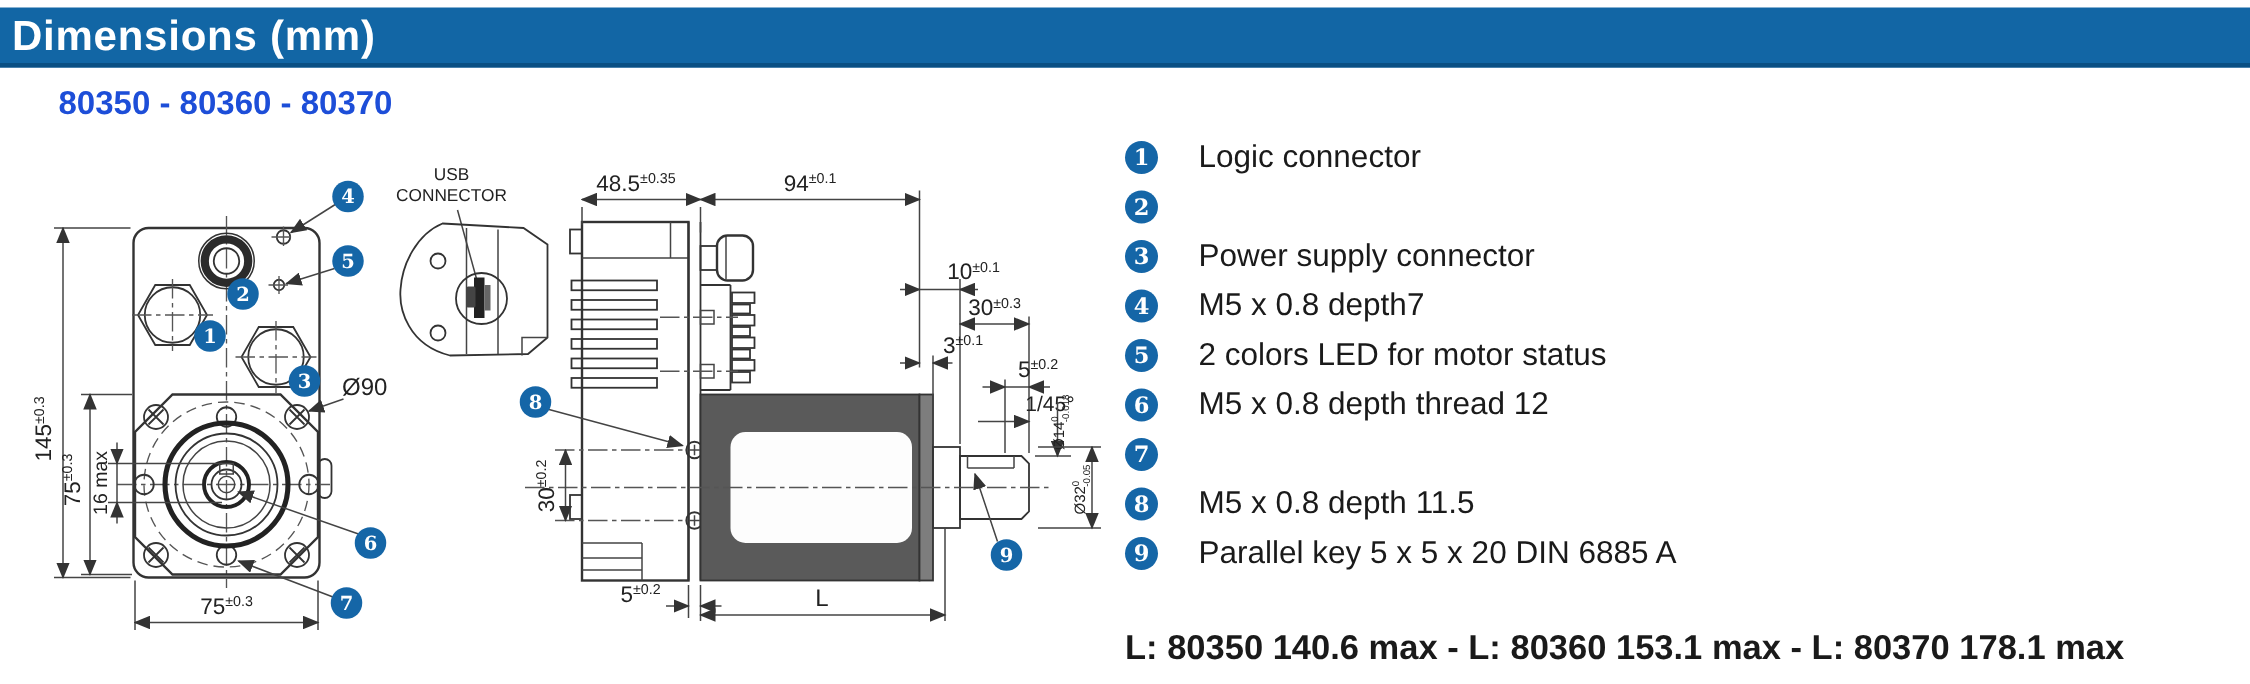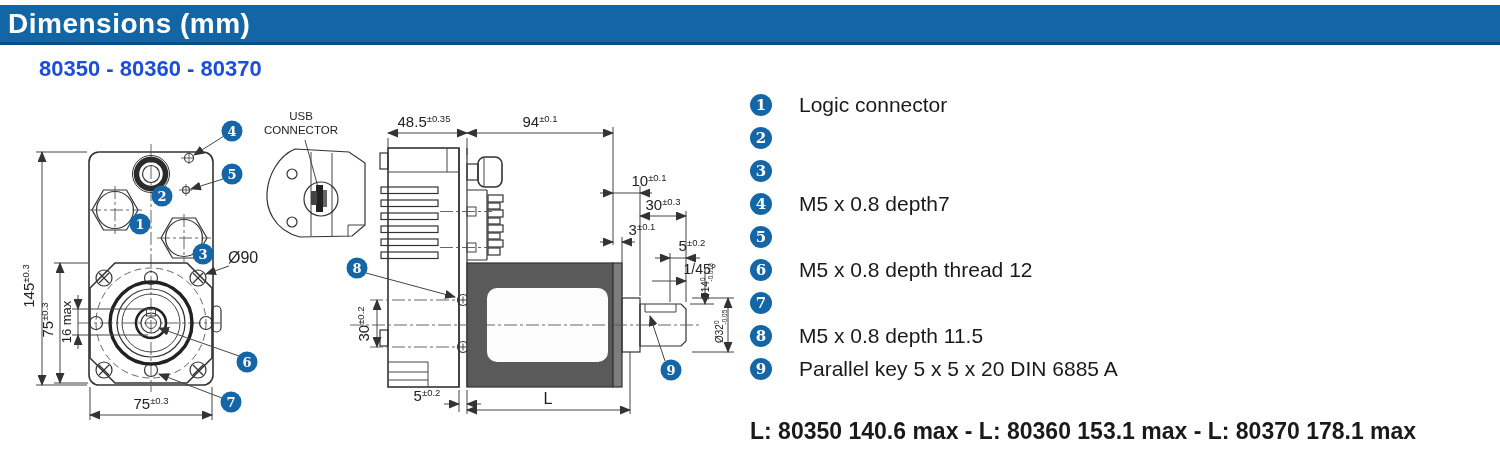--- a/index.html
+++ b/index.html
@@ -295,27 +295,29 @@
   <div class="legend">
     <div class="legend-row">
       <div class="balloon">1</div>
       <div class="legend-label">Logic connector</div>
     </div>
     <div class="legend-row">
       <div class="balloon">2</div>
     </div>
     <div class="legend-row">
       <div class="balloon">3</div>
+      <div class="legend-label">Power supply connector</div>
     </div>
     <div class="legend-row">
       <div class="balloon">4</div>
       <div class="legend-label">M5 x 0.8 depth7</div>
     </div>
     <div class="legend-row">
       <div class="balloon">5</div>
+      <div class="legend-label">2 colors LED for motor status</div>
     </div>
     <div class="legend-row">
       <div class="balloon">6</div>
       <div class="legend-label">M5 x 0.8 depth thread 12</div>
     </div>
     <div class="legend-row">
       <div class="balloon">7</div>
     </div>
     <div class="legend-row">
       <div class="balloon">8</div>

